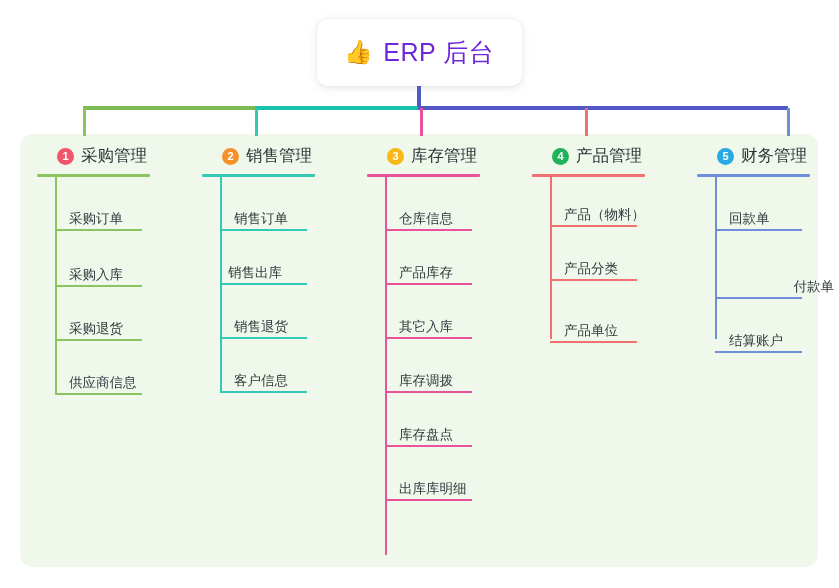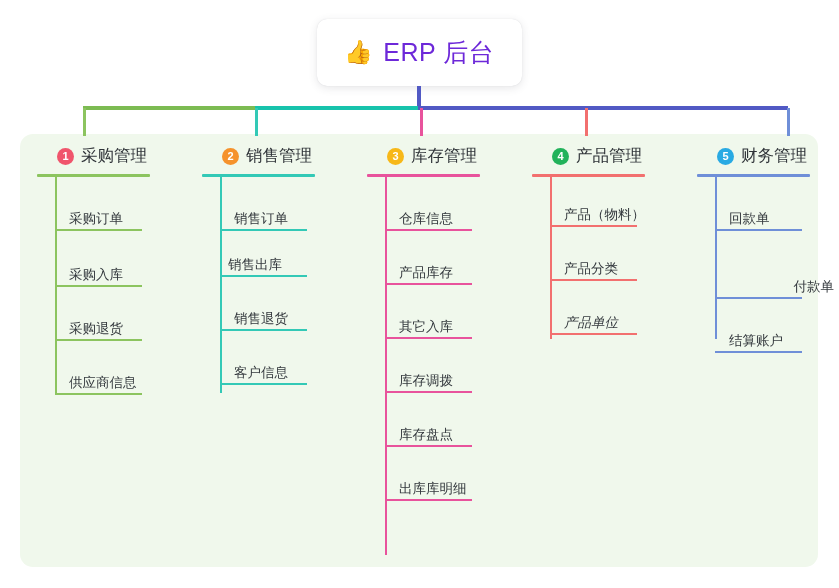--- a/index.html
+++ b/index.html
@@ -211,21 +211,21 @@
           <span class="badge" style="background: rgb(245, 146, 44);">2</span>
           <span class="col-title">销售管理</span>
         </div>
         <div class="head-rule" style="width: 113px; background: rgb(51, 201, 182);"></div>
         <div class="leaves">
           <div class="spine" style="background: rgb(51, 201, 182); height: 216px;"></div>
           <div class="leaf" style="height: 54px;">
             <span class="leaf-label">销售订单</span>
             <div class="leaf-rule" style="width: 87px; background: rgb(51, 201, 182);"></div>
           </div>
-          <div class="leaf" style="height: 46px; padding-left: 8px;">
+          <div class="leaf" style="height: 54px; padding-left: 8px;">
             <span class="leaf-label">销售出库</span>
             <div class="leaf-rule" style="width: 87px; background: rgb(51, 201, 182);"></div>
           </div>
           <div class="leaf" style="height: 54px;">
             <span class="leaf-label">销售退货</span>
             <div class="leaf-rule" style="width: 87px; background: rgb(51, 201, 182);"></div>
           </div>
           <div class="leaf" style="height: 54px;">
             <span class="leaf-label">客户信息</span>
             <div class="leaf-rule" style="width: 87px; background: rgb(51, 201, 182);"></div>
@@ -277,21 +277,21 @@
         <div class="leaves">
           <div class="spine" style="background: rgb(242, 112, 111); height: 162px;"></div>
           <div class="leaf" style="height: 50px;">
             <span class="leaf-label">产品（物料）</span>
             <div class="leaf-rule" style="width: 87px; background: rgb(242, 112, 111);"></div>
           </div>
           <div class="leaf" style="height: 54px;">
             <span class="leaf-label">产品分类</span>
             <div class="leaf-rule" style="width: 87px; background: rgb(242, 112, 111);"></div>
           </div>
-          <div class="leaf" style="height: 54px; font-style: italic;">
+          <div class="leaf" style="height: 62px;">
             <span class="leaf-label">产品单位</span>
             <div class="leaf-rule" style="width: 87px; background: rgb(242, 112, 111);"></div>
           </div>
         </div>
       </div>
       <div class="drop" style="left: 787px; height: 28px; background: rgb(111, 143, 216);"></div>
       <div class="col" style="left: 697px; width: 137px;">
         <div class="col-head">
           <span class="badge" style="background: rgb(41, 170, 227);">5</span>
           <span class="col-title">财务管理</span>

